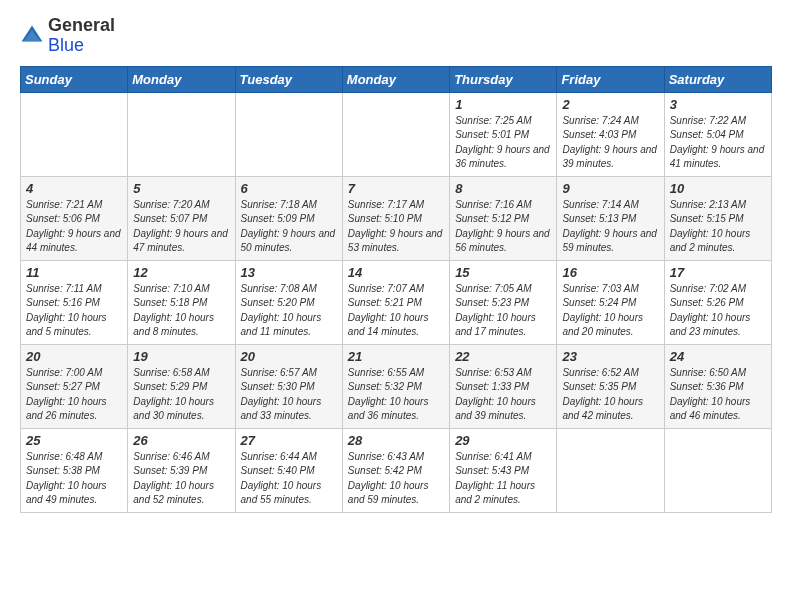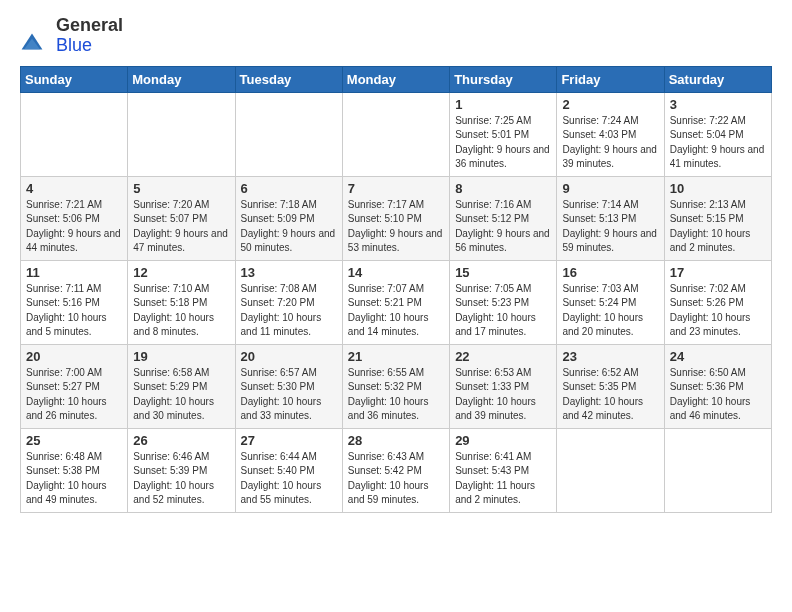--- a/index.html
+++ b/index.html
@@ -15,22 +15,22 @@
       padding: 16px 20px 10px 20px;
     }
     .header-area {
       display: flex;
       justify-content: space-between;
       align-items: flex-start;
       margin-bottom: 10px;
     }
     .logo {
       display: flex;
-      align-items: flex-end;
-      gap: 12px;
+      align-items: center;
+      gap: 4px;
     }
     .logo-text {
       display: flex;
       flex-direction: column;
       line-height: 1.1;
     }
     .logo-general {
       font-size: 18px;
       font-weight: bold;
       color: #333;
@@ -53,20 +53,21 @@
       color: #333;
     }
     .location-title {
       font-size: 16px;
       color: #555;
     }
     table {
       width: 100%;
       border-collapse: collapse;
       table-layout: fixed;
+      font-style: italic;
     }
     thead tr th {
       background-color: #2a6db5;
       color: #fff;
       font-size: 13px;
       font-weight: bold;
       padding: 5px 4px;
       text-align: left;
       border: 1px solid #1a5a9a;
     }
@@ -216,21 +217,21 @@
           <td>
             <span class="day-num">12</span>
             <div class="day-info">Sunrise: 7:10 AM
 Sunset: 5:18 PM
 Daylight: 10 hours
 and 8 minutes.</div>
           </td>
           <td>
             <span class="day-num">13</span>
             <div class="day-info">Sunrise: 7:08 AM
-Sunset: 7:20 PM
+Sunset: 5:20 PM
 Daylight: 10 hours
 and 11 minutes.</div>
           </td>
           <td>
             <span class="day-num">14</span>
             <div class="day-info">Sunrise: 7:07 AM
 Sunset: 5:21 PM
 Daylight: 10 hours
 and 14 minutes.</div>
           </td>

